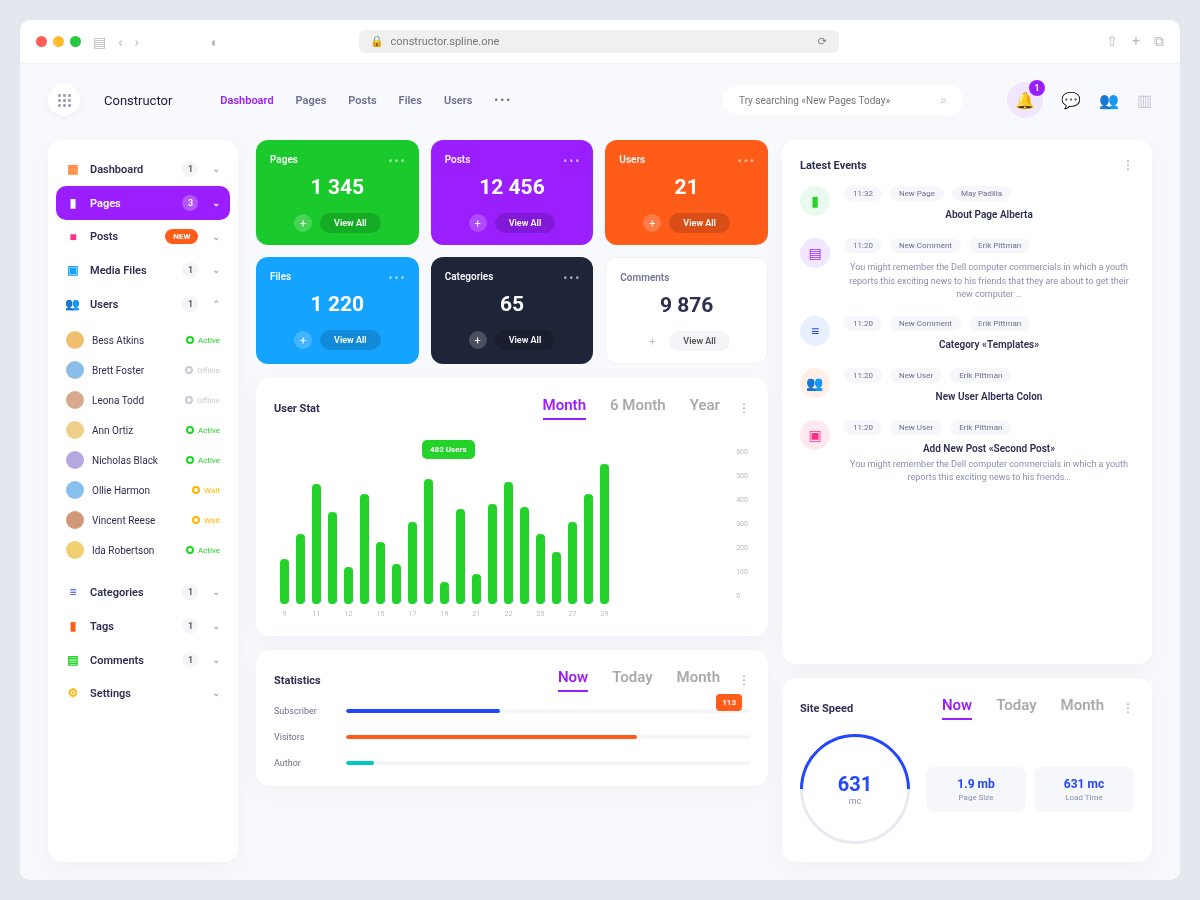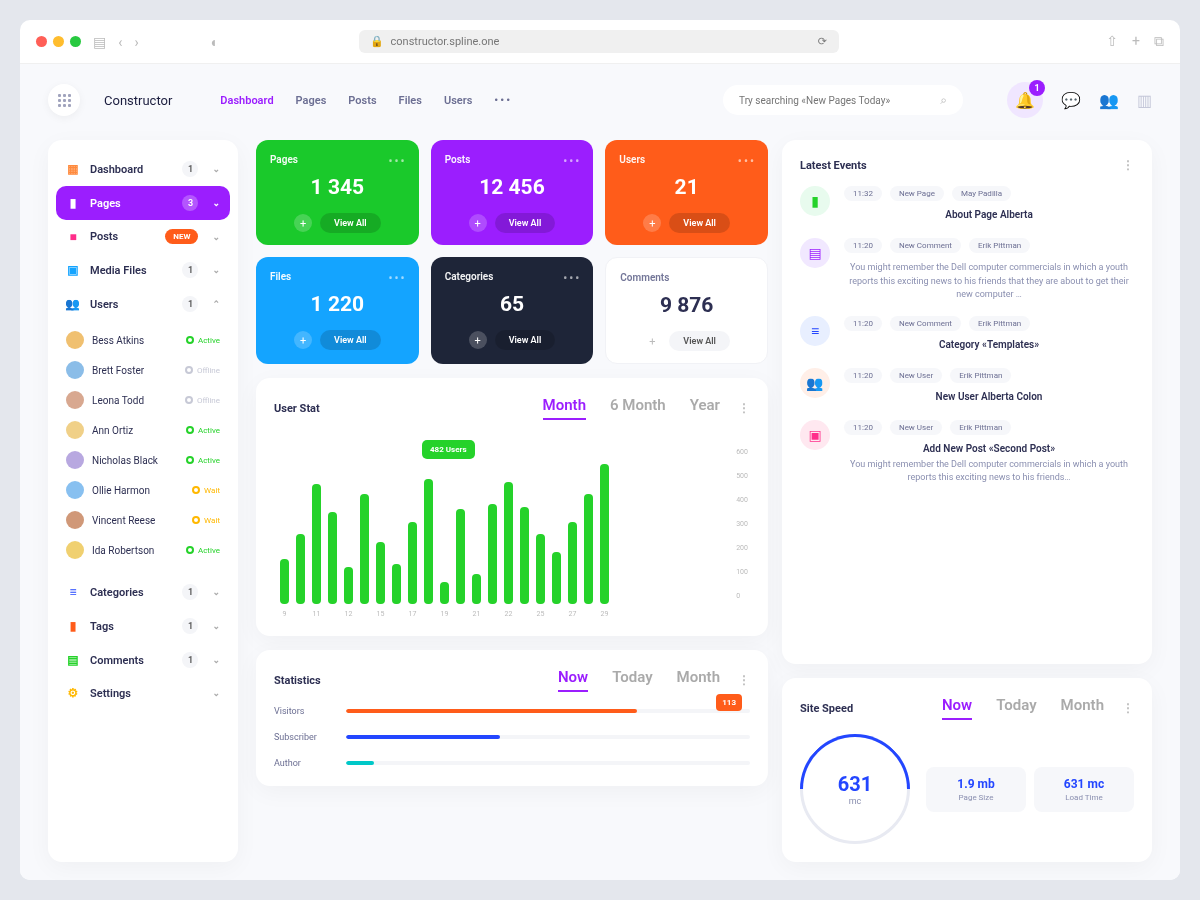--- a/index.html
+++ b/index.html
@@ -416,29 +416,29 @@
               <div class="tabs">
                 <span class="active">Now</span>
                 <span>Today</span>
                 <span>Month</span>
               </div>
               <span class="more">⋮</span>
             </div>
             <div class="stats-rows" id="statsrows">
               <div class="stat-tag">113</div>
             <div class="stat-row">
+                  <span style="width:58px">Subscriber</span>
+    <div class="track">
+                    <div class="fill" style="width:38%;background:#2346ff"></div>
+                  </div>
+                </div>
+                <div class="stat-row">
                   <span style="width:58px">Visitors</span>
     <div class="track">
                     <div class="fill" style="width:72%;background:#ff5c1a"></div>
-                  </div>
-                </div>
-                <div class="stat-row">
-                  <span style="width:58px">Subscriber</span>
-    <div class="track">
-                    <div class="fill" style="width:38%;background:#2346ff"></div>
                   </div>
                 </div>
                 <div class="stat-row">
                   <span style="width:58px">Author</span>
     <div class="track">
                     <div class="fill" style="width:7%;background:#00c8c8"></div>
                   </div>
                 </div>
               </div>
           </div>

